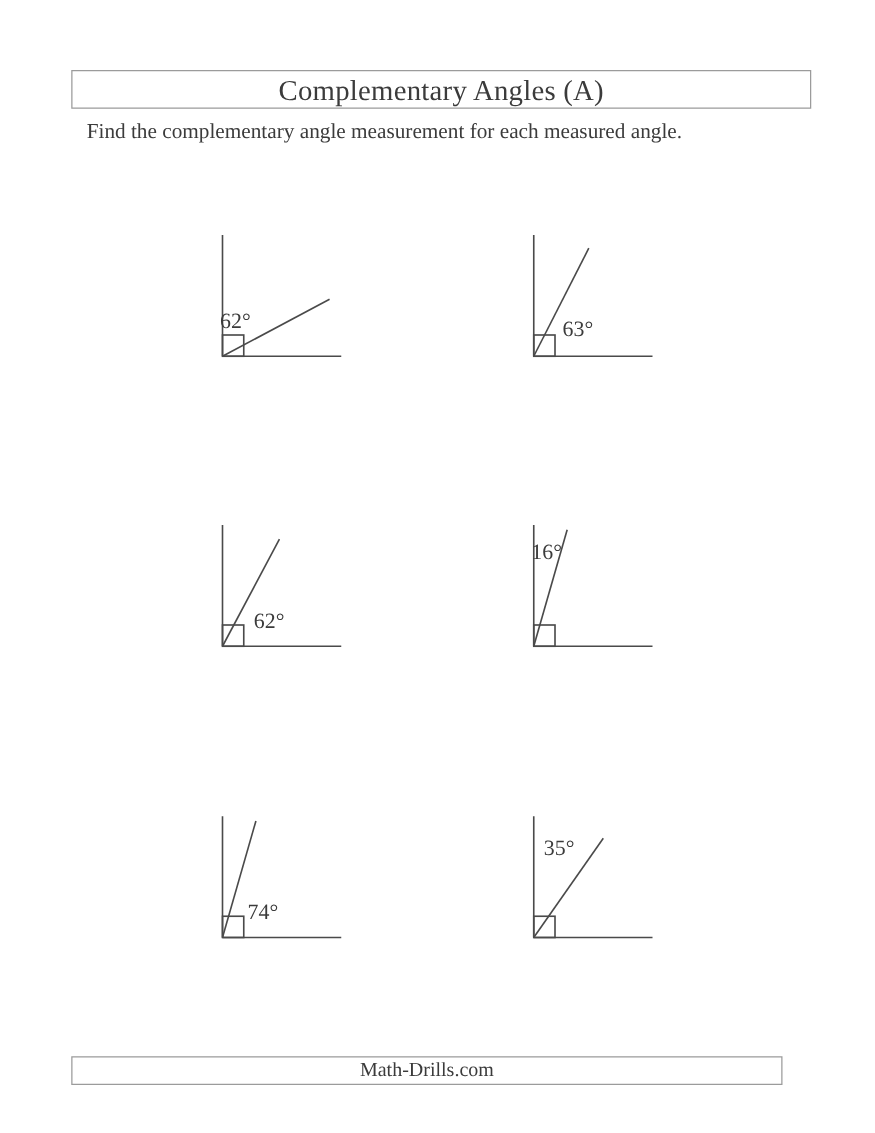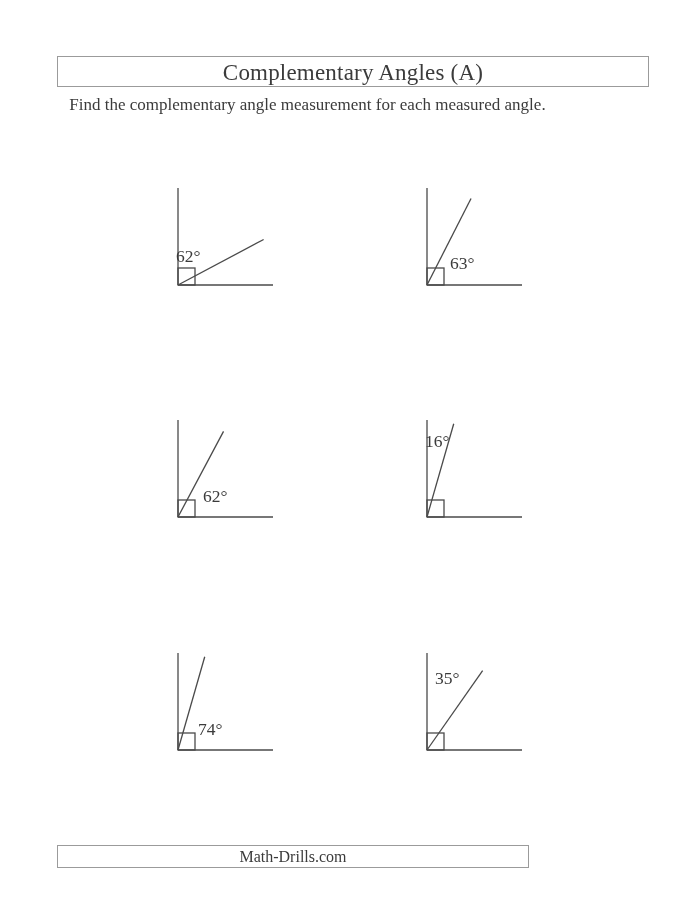--- a/index.html
+++ b/index.html
@@ -52,21 +52,21 @@
     padding-left: 48px;
   }
   .angle-diagram {
     position: absolute;
     overflow: visible;
   }
   .footer-box {
     position: absolute;
     left: 57px;
     top: 845px;
-    width: 472px;
+    width: 569px;
     height: 23px;
     border: 1px solid #9b9b9b;
     box-sizing: border-box;
     display: flex;
     align-items: center;
     justify-content: center;
   }
   .footer-text {
     font-size: 16px;
     color: #3b3b3b;

